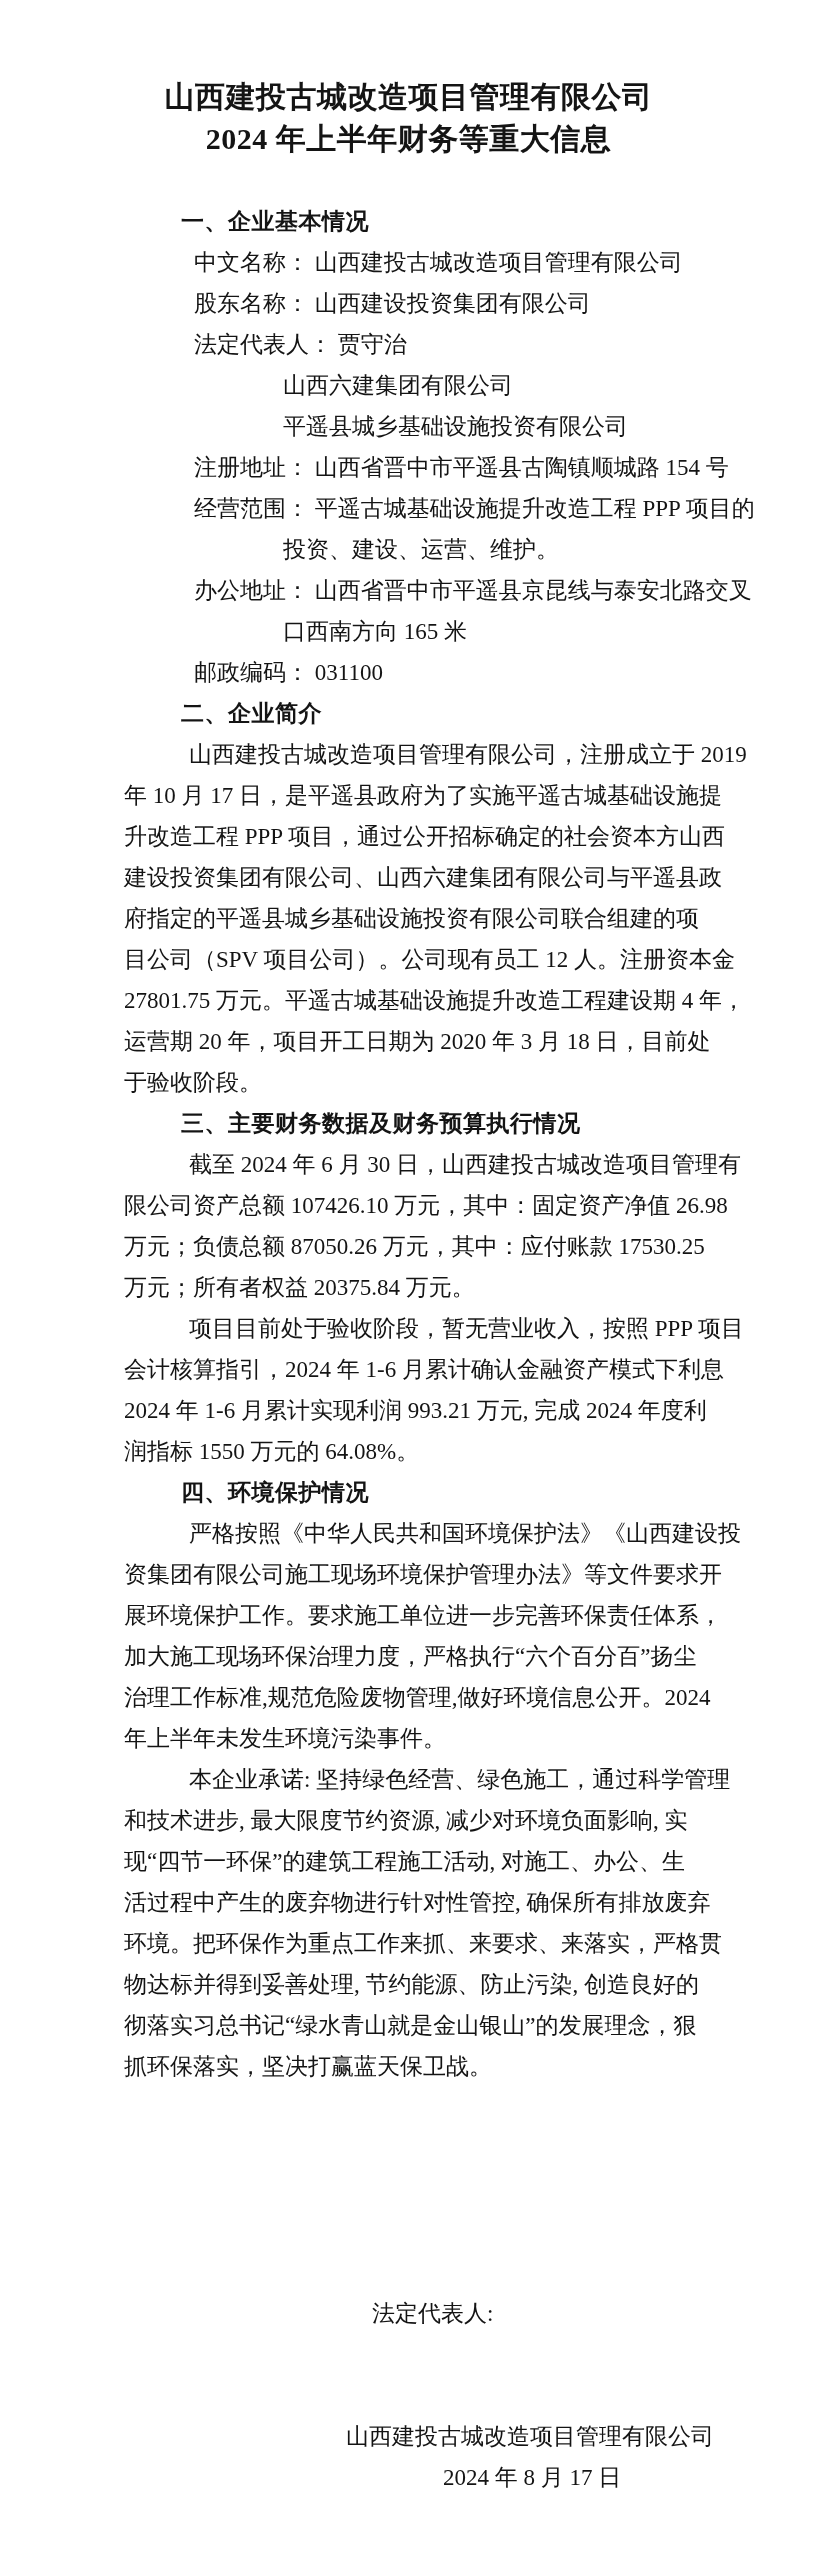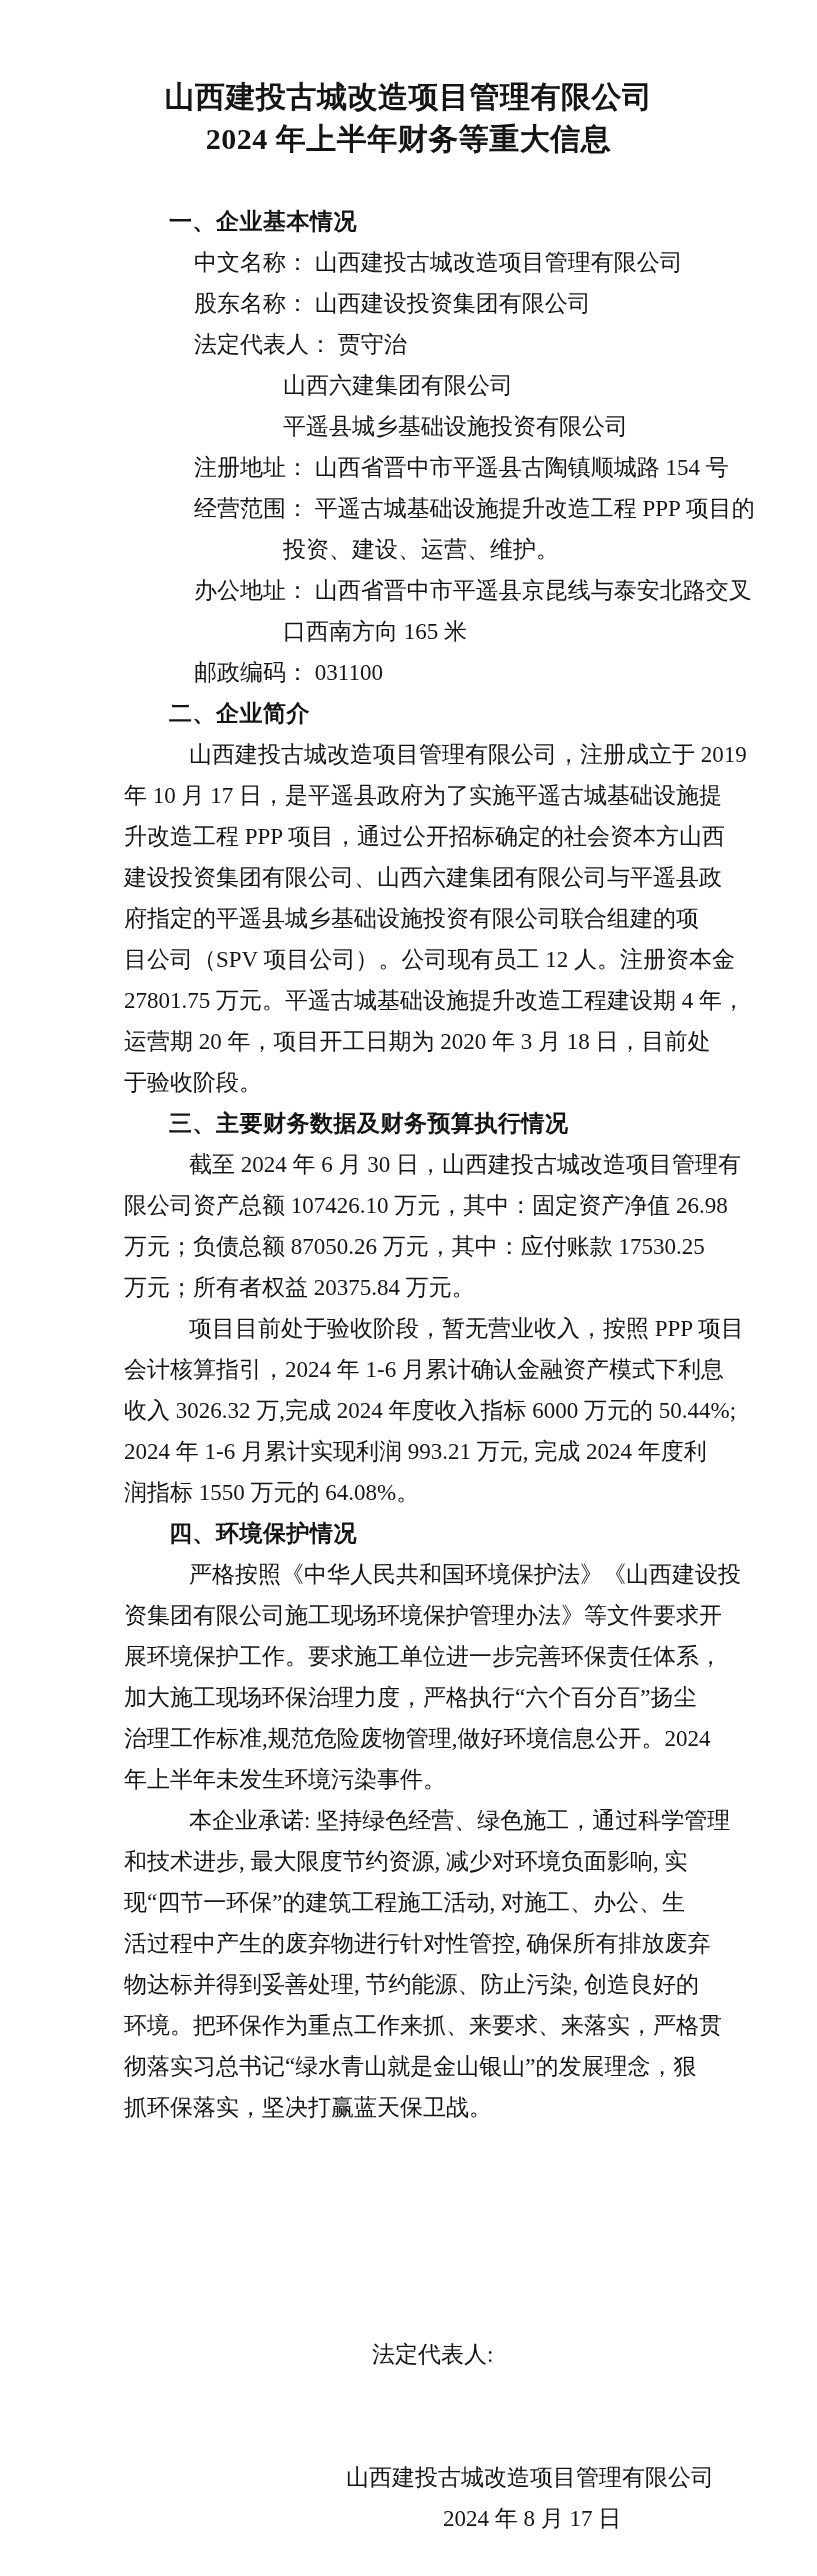--- a/index.html
+++ b/index.html
@@ -30,21 +30,21 @@
   .gap-2 { height: 82px; }
   .line {
     font-size: 23px;
     line-height: 41px;
     height: 41px;
     white-space: nowrap;
   }
   .h {
     font-weight: bold;
     font-family: "Liberation Sans", "DejaVu Sans", sans-serif;
-    margin-left: 45px;
+    margin-left: 57px;
     letter-spacing: 0.5px;
   }
   .item   { margin-left: 70px; }
   .pfirst { margin-left: 65px; }
   .itemcont { margin-left: 159px; }
   .pcont  { margin-left: 0; }
   .sign   { margin-left: 248px; }
   .company-line { margin-left: 222px; }
   .date-line    { margin-left: 319px; }
 </style>
@@ -82,37 +82,36 @@
   <div class="line pcont">运营期 20 年，项目开工日期为 2020 年 3 月 18 日，目前处</div>
   <div class="line pcont">于验收阶段。</div>
 
   <div class="line h">三、主要财务数据及财务预算执行情况</div>
   <div class="line pfirst">截至 2024 年 6 月 30 日，山西建投古城改造项目管理有</div>
   <div class="line pcont">限公司资产总额 107426.10 万元，其中：固定资产净值 26.98</div>
   <div class="line pcont">万元；负债总额 87050.26 万元，其中：应付账款 17530.25</div>
   <div class="line pcont">万元；所有者权益 20375.84 万元。</div>
   <div class="line pfirst">项目目前处于验收阶段，暂无营业收入，按照 PPP 项目</div>
   <div class="line pcont">会计核算指引，2024 年 1-6 月累计确认金融资产模式下利息</div>
-  <div class="line pcont">收入 3026.32 万,完成 2024 年度收入指标 6000 万元的 50.44%;</div>
   <div class="line pcont">2024 年 1-6 月累计实现利润 993.21 万元, 完成 2024 年度利</div>
   <div class="line pcont">润指标 1550 万元的 64.08%。</div>
 
   <div class="line h">四、环境保护情况</div>
   <div class="line pfirst">严格按照《中华人民共和国环境保护法》《山西建设投</div>
   <div class="line pcont">资集团有限公司施工现场环境保护管理办法》等文件要求开</div>
   <div class="line pcont">展环境保护工作。要求施工单位进一步完善环保责任体系，</div>
   <div class="line pcont">加大施工现场环保治理力度，严格执行“六个百分百”扬尘</div>
   <div class="line pcont">治理工作标准,规范危险废物管理,做好环境信息公开。2024</div>
   <div class="line pcont">年上半年未发生环境污染事件。</div>
   <div class="line pfirst">本企业承诺: 坚持绿色经营、绿色施工，通过科学管理</div>
   <div class="line pcont">和技术进步, 最大限度节约资源, 减少对环境负面影响, 实</div>
   <div class="line pcont">现“四节一环保”的建筑工程施工活动, 对施工、办公、生</div>
   <div class="line pcont">活过程中产生的废弃物进行针对性管控, 确保所有排放废弃</div>
+  <div class="line pcont">环境。把环保作为重点工作来抓、来要求、来落实，严格贯</div>
   <div class="line pcont">物达标并得到妥善处理, 节约能源、防止污染, 创造良好的</div>
-  <div class="line pcont">环境。把环保作为重点工作来抓、来要求、来落实，严格贯</div>
   <div class="line pcont">彻落实习总书记“绿水青山就是金山银山”的发展理念，狠</div>
   <div class="line pcont">抓环保落实，坚决打赢蓝天保卫战。</div>
 
   <div class="gap-5"></div>
   <div class="line sign">法定代表人:</div>
   <div class="gap-2"></div>
   <div class="line company-line">山西建投古城改造项目管理有限公司</div>
   <div class="line date-line">2024 年 8 月 17 日</div>
 
 </div>

